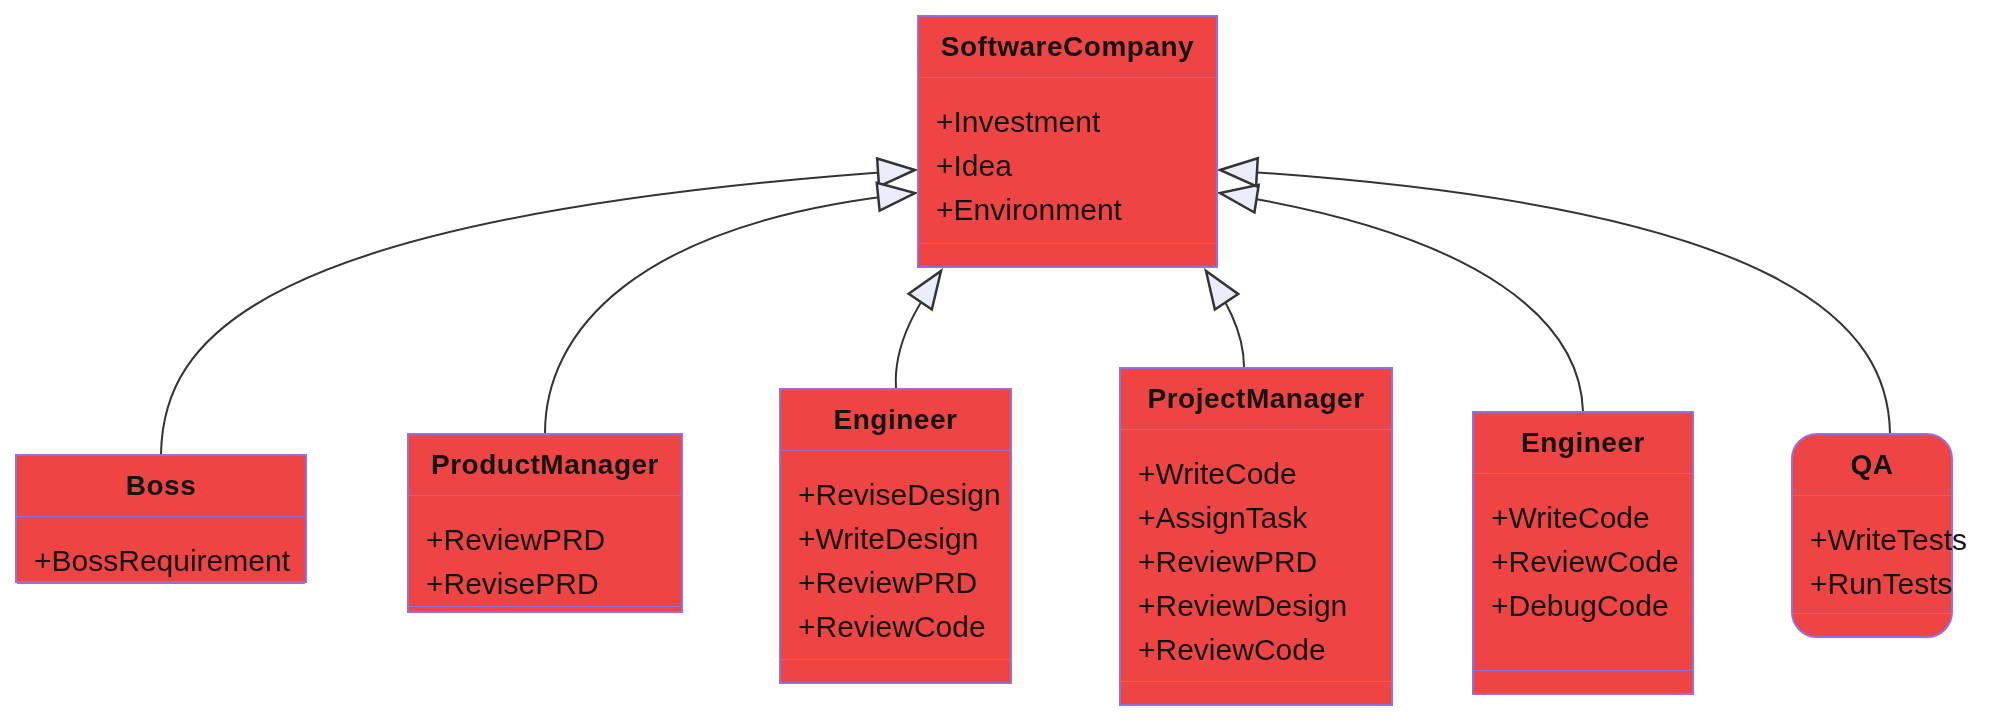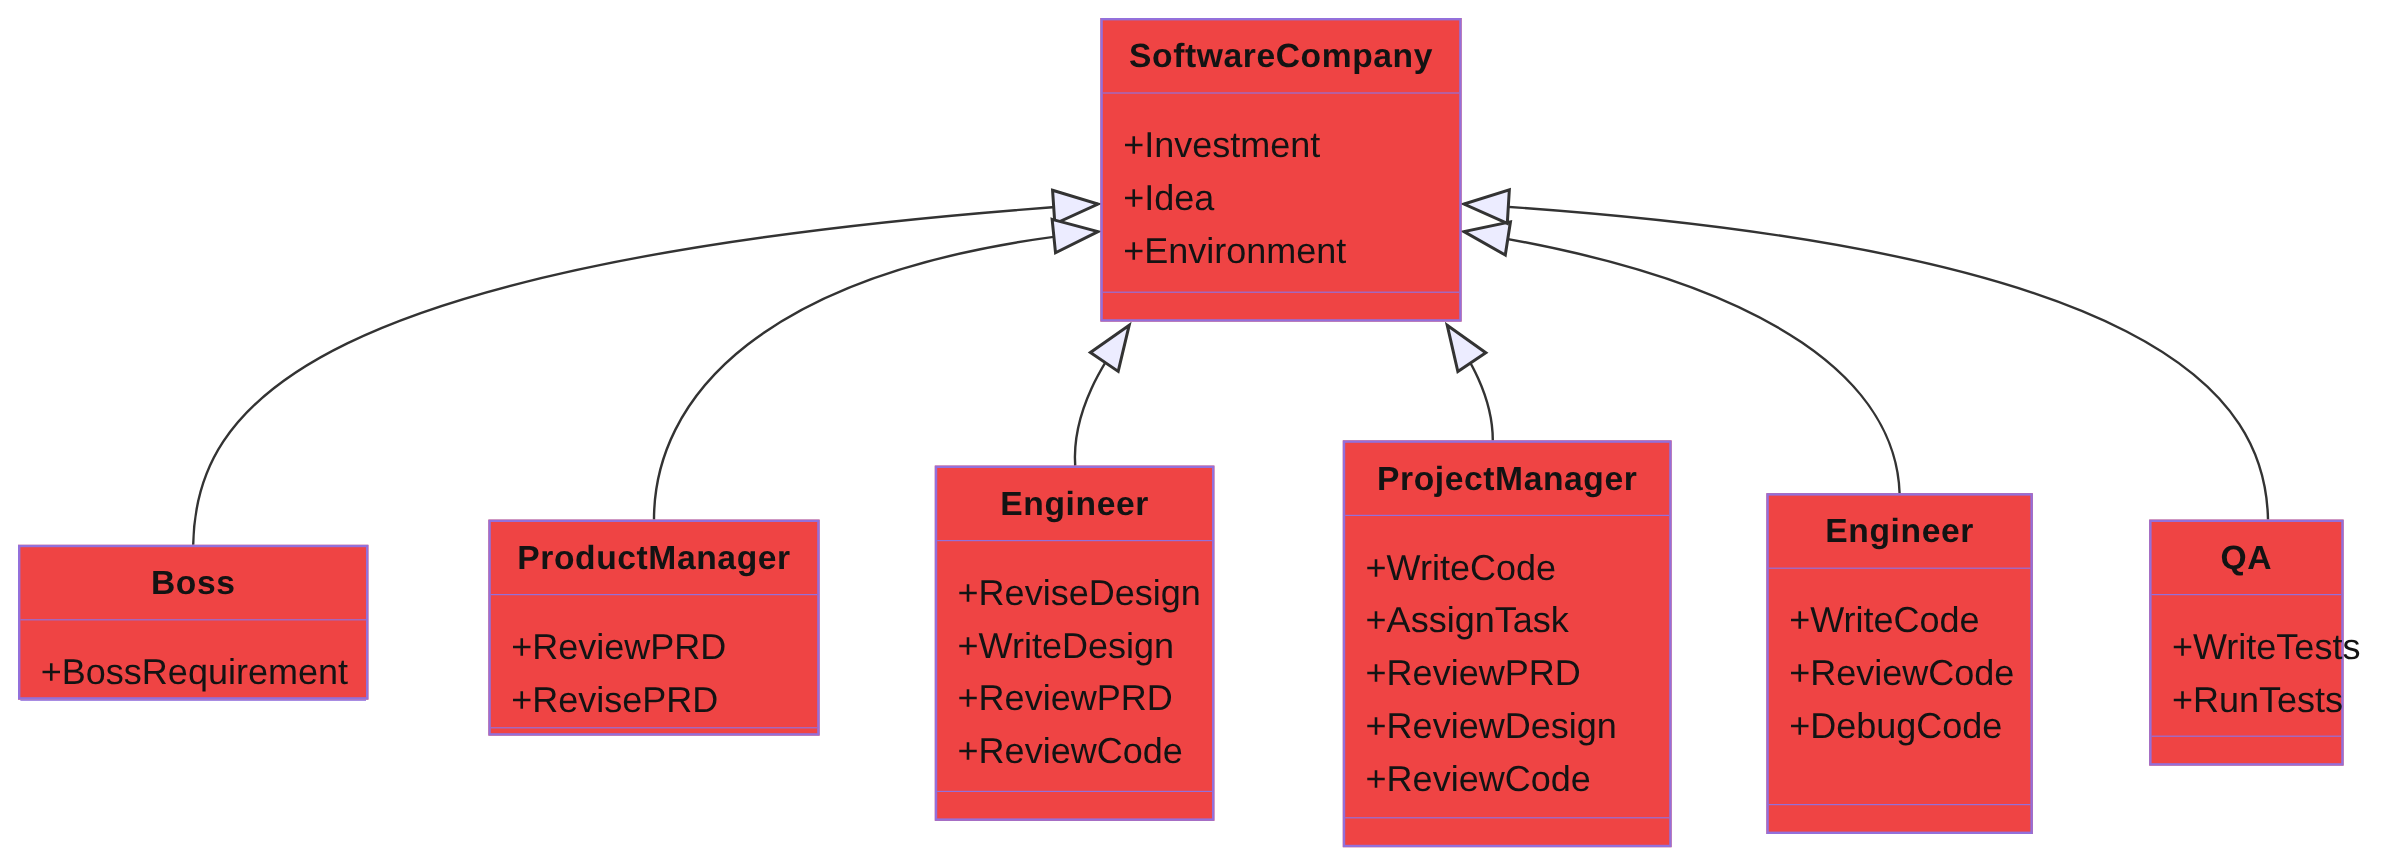--- a/index.html
+++ b/index.html
@@ -127,21 +127,21 @@
   <div class="uml-class" style="left:1472px; top:411px; width:222px; height:284px;">
     <div class="uml-title">Engineer</div>
     <div class="uml-attrs">
       <div>+WriteCode</div>
       <div>+ReviewCode</div>
       <div>+DebugCode</div>
     </div>
     <div class="uml-methods"></div>
   </div>
 
-  <div class="uml-class" style="left:1791px; top:433px; width:162px; height:205px;">
+  <div class="uml-class" style="left:1791px; top:433px; width:162px; height:205px;border-radius:26px;">
     <div class="uml-title">QA</div>
     <div class="uml-attrs">
       <div>+WriteTests</div>
       <div>+RunTests</div>
     </div>
     <div class="uml-methods"></div>
   </div>
 
 </div>
 

